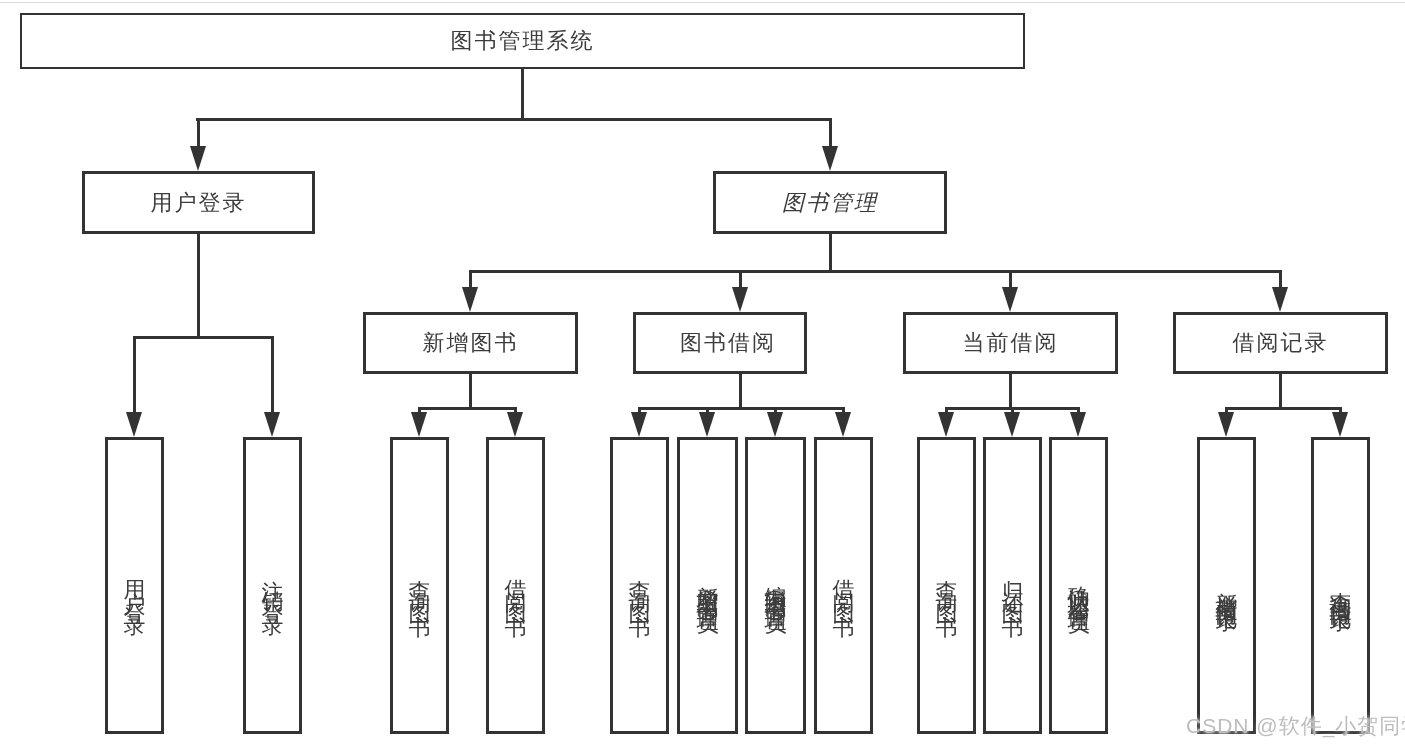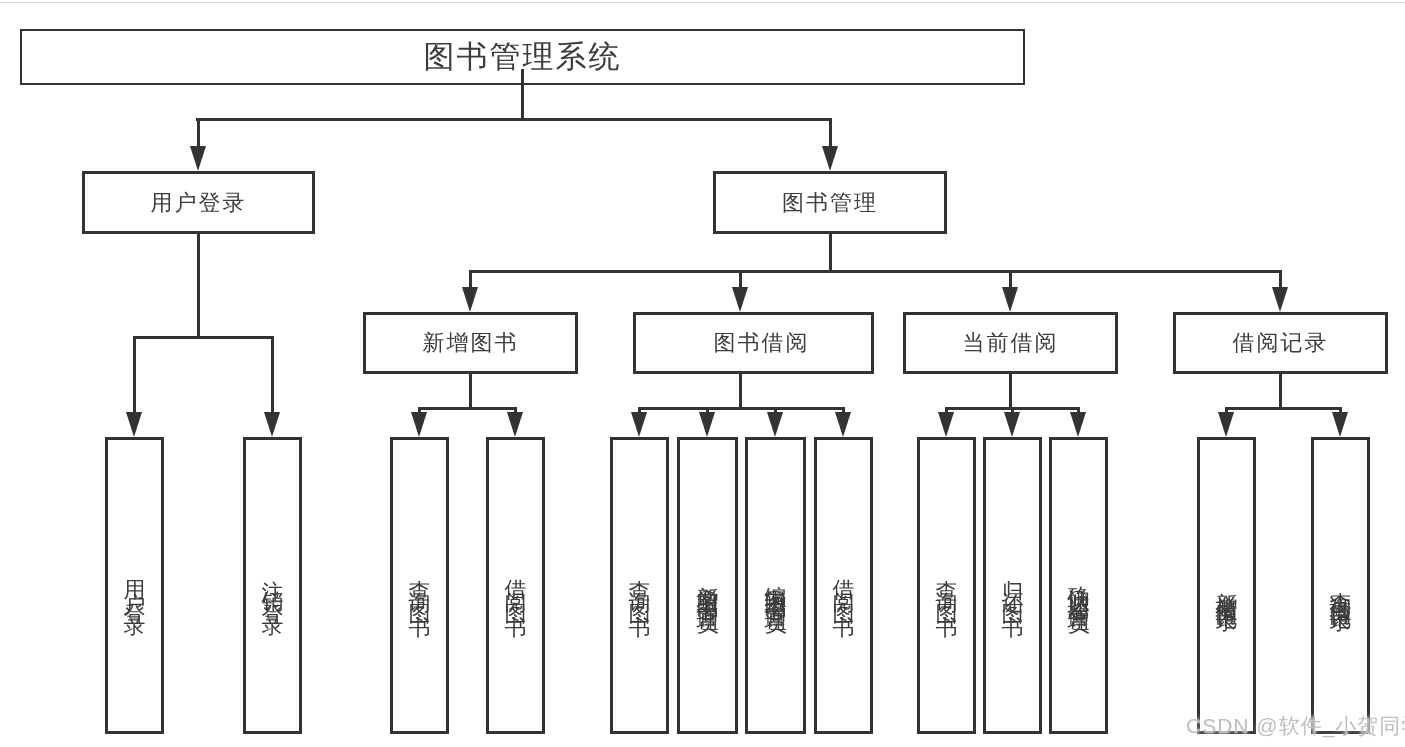--- a/index.html
+++ b/index.html
@@ -6,21 +6,21 @@
   .canvas{
     position:relative;width:1405px;height:747px;background:#ffffff;overflow:hidden;
     font-family:"Liberation Sans","DejaVu Sans",sans-serif;color:#3c3c3c;
   }
   .top-rule{position:absolute;left:0;top:2px;width:1405px;height:1px;background:#d9d9d9;}
   .bx{
     position:absolute;background:#ffffff;border:3px solid #333333;box-sizing:border-box;
     display:flex;align-items:center;justify-content:center;
     font-size:22px;letter-spacing:2px;white-space:nowrap;
   }
-  .root{border-width:2px;font-size:31px;margin-top:16px;}
+  .root{border-width:2px;font-size:22px;}
   .leaf{
     writing-mode:vertical-rl;text-orientation:mixed;
     letter-spacing:12px;font-size:22px;white-space:normal;
   }
   .leaf.long{letter-spacing:4px;}
   .vl,.hl{position:absolute;background:#333333;}
   .vl{width:3px;}
   .hl{height:3px;}
   .arrow{
     position:absolute;width:0;height:0;
@@ -42,42 +42,42 @@
   <div class="bx root" style="left:20px;top:13px;width:1005px;height:56px;">图书管理系统</div>
 
   <div class="vl" style="left:521px;top:69px;height:52px;"></div>
   <div class="hl" style="left:196px;top:118px;width:636px;"></div>
   <div class="vl" style="left:197px;top:118px;height:30px;"></div>
   <div class="arrow" style="left:190px;top:146px;"></div>
   <div class="vl" style="left:829px;top:118px;height:30px;"></div>
   <div class="arrow" style="left:822px;top:146px;"></div>
 
   <div class="bx" style="left:82px;top:171px;width:233px;height:63px;">用户登录</div>
-  <div class="bx" style="left:713px;top:171px;width:234px;height:63px;">图书管理</div>
+  <div class="bx" style="left:713px;top:171px;width:234px;height:63px;font-style:italic;">图书管理</div>
 
   <div class="vl" style="left:197px;top:234px;height:102px;"></div>
   <div class="hl" style="left:133px;top:336px;width:141px;"></div>
   <div class="vl" style="left:133px;top:336px;height:79px;"></div>
   <div class="arrow" style="left:126px;top:412px;"></div>
   <div class="vl" style="left:271px;top:336px;height:79px;"></div>
   <div class="arrow" style="left:264px;top:412px;"></div>
 
   <div class="vl" style="left:829px;top:234px;height:36px;"></div>
   <div class="hl" style="left:469px;top:270px;width:813px;"></div>
   <div class="vl" style="left:469px;top:270px;height:20px;"></div>
   <div class="arrow" style="left:462px;top:287px;"></div>
   <div class="vl" style="left:739px;top:270px;height:20px;"></div>
   <div class="arrow" style="left:732px;top:287px;"></div>
   <div class="vl" style="left:1009px;top:270px;height:20px;"></div>
   <div class="arrow" style="left:1002px;top:287px;"></div>
   <div class="vl" style="left:1279px;top:270px;height:20px;"></div>
   <div class="arrow" style="left:1272px;top:287px;"></div>
 
   <div class="bx" style="left:363px;top:312px;width:215px;height:62px;">新增图书</div>
-  <div class="bx" style="left:633px;top:312px;width:241px;height:62px;padding-left:16px;">图书借阅</div>
+  <div class="bx" style="left:633px;top:312px;width:174px;height:62px;padding-left:16px;">图书借阅</div>
   <div class="bx" style="left:903px;top:312px;width:215px;height:62px;">当前借阅</div>
   <div class="bx" style="left:1173px;top:312px;width:215px;height:62px;">借阅记录</div>
 
   <div class="vl" style="left:469px;top:374px;height:33px;"></div>
   <div class="hl" style="left:418px;top:407px;width:99px;"></div>
   <div class="vl" style="left:418px;top:407px;height:8px;"></div>
   <div class="arrow" style="left:411px;top:412px;"></div>
   <div class="vl" style="left:514px;top:407px;height:8px;"></div>
   <div class="arrow" style="left:507px;top:412px;"></div>
 

